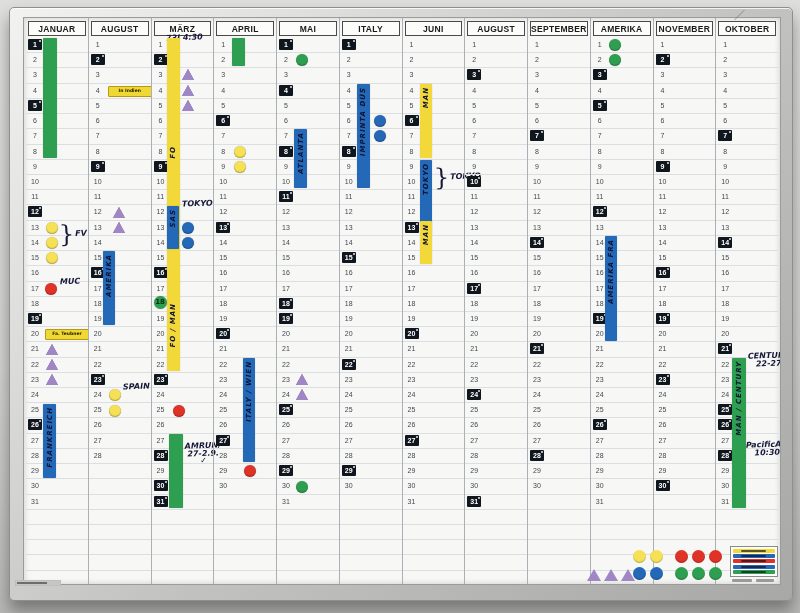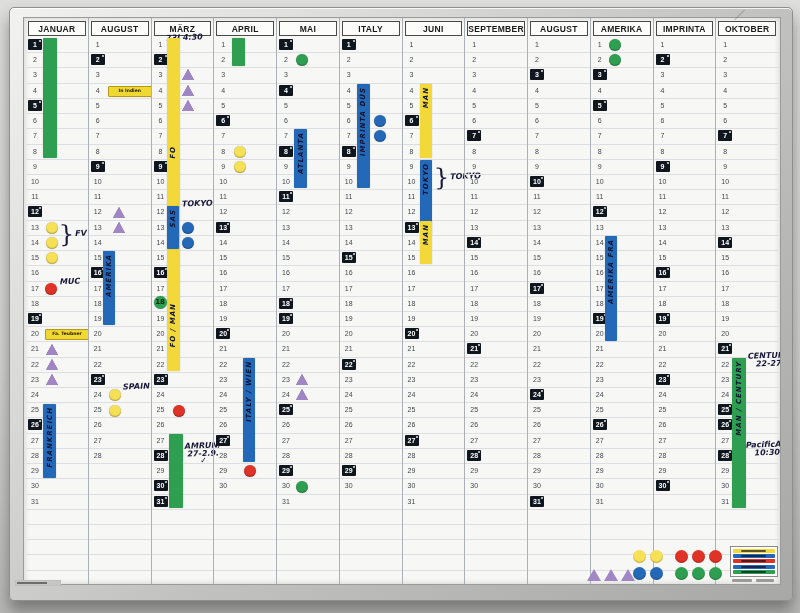--- a/index.html
+++ b/index.html
@@ -882,213 +882,213 @@
             <div class="hand" style="left: 31px; top: 145.409px;">
               <span class="brace">}</span>
               <span class="lines">TOKYO</span>
             </div>
             <div class="bar" style="left: 17px; top: 202.76px; width: 12px; height: 43.69px; background: rgb(243, 216, 58);">
               <span class="vlabel">MAN</span>
             </div>
           </div>
         </div>
         <div class="mcol">
-          <div class="mhead">SEPTEMBER</div>
+          <div class="mhead">AUGUST</div>
           <div class="drow">
             <span class="dnum">1</span>
           </div>
           <div class="drow">
             <span class="dnum">2</span>
           </div>
           <div class="drow">
-            <span class="dnum">3</span>
+            <span class="dnum dark">3</span>
           </div>
           <div class="drow">
             <span class="dnum">4</span>
           </div>
           <div class="drow">
             <span class="dnum">5</span>
           </div>
           <div class="drow">
             <span class="dnum">6</span>
           </div>
           <div class="drow">
-            <span class="dnum dark">7</span>
+            <span class="dnum">7</span>
           </div>
           <div class="drow">
             <span class="dnum">8</span>
           </div>
           <div class="drow">
             <span class="dnum">9</span>
           </div>
           <div class="drow">
-            <span class="dnum">10</span>
+            <span class="dnum dark">10</span>
           </div>
           <div class="drow">
             <span class="dnum">11</span>
           </div>
           <div class="drow">
             <span class="dnum">12</span>
           </div>
           <div class="drow">
             <span class="dnum">13</span>
           </div>
           <div class="drow">
-            <span class="dnum dark">14</span>
+            <span class="dnum">14</span>
           </div>
           <div class="drow">
             <span class="dnum">15</span>
           </div>
           <div class="drow">
             <span class="dnum">16</span>
           </div>
           <div class="drow">
-            <span class="dnum">17</span>
+            <span class="dnum dark">17</span>
           </div>
           <div class="drow">
             <span class="dnum">18</span>
           </div>
           <div class="drow">
             <span class="dnum">19</span>
           </div>
           <div class="drow">
             <span class="dnum">20</span>
           </div>
           <div class="drow">
-            <span class="dnum dark">21</span>
+            <span class="dnum">21</span>
           </div>
           <div class="drow">
             <span class="dnum">22</span>
           </div>
           <div class="drow">
             <span class="dnum">23</span>
           </div>
           <div class="drow">
-            <span class="dnum">24</span>
+            <span class="dnum dark">24</span>
           </div>
           <div class="drow">
             <span class="dnum">25</span>
           </div>
           <div class="drow">
             <span class="dnum">26</span>
           </div>
           <div class="drow">
             <span class="dnum">27</span>
           </div>
           <div class="drow">
-            <span class="dnum dark">28</span>
+            <span class="dnum">28</span>
           </div>
           <div class="drow">
             <span class="dnum">29</span>
           </div>
           <div class="drow">
             <span class="dnum">30</span>
           </div>
-          <div class="drow"></div>
+          <div class="drow">
+            <span class="dnum dark">31</span>
+          </div>
           <div class="drow"></div>
           <div class="drow"></div>
           <div class="drow"></div>
           <div class="drow"></div>
           <div class="mlayer"></div>
         </div>
         <div class="mcol">
-          <div class="mhead">AUGUST</div>
+          <div class="mhead">SEPTEMBER</div>
           <div class="drow">
             <span class="dnum">1</span>
           </div>
           <div class="drow">
             <span class="dnum">2</span>
           </div>
           <div class="drow">
-            <span class="dnum dark">3</span>
+            <span class="dnum">3</span>
           </div>
           <div class="drow">
             <span class="dnum">4</span>
           </div>
           <div class="drow">
             <span class="dnum">5</span>
           </div>
           <div class="drow">
             <span class="dnum">6</span>
           </div>
           <div class="drow">
-            <span class="dnum">7</span>
+            <span class="dnum dark">7</span>
           </div>
           <div class="drow">
             <span class="dnum">8</span>
           </div>
           <div class="drow">
             <span class="dnum">9</span>
           </div>
           <div class="drow">
-            <span class="dnum dark">10</span>
+            <span class="dnum">10</span>
           </div>
           <div class="drow">
             <span class="dnum">11</span>
           </div>
           <div class="drow">
             <span class="dnum">12</span>
           </div>
           <div class="drow">
             <span class="dnum">13</span>
           </div>
           <div class="drow">
-            <span class="dnum">14</span>
+            <span class="dnum dark">14</span>
           </div>
           <div class="drow">
             <span class="dnum">15</span>
           </div>
           <div class="drow">
             <span class="dnum">16</span>
           </div>
           <div class="drow">
-            <span class="dnum dark">17</span>
+            <span class="dnum">17</span>
           </div>
           <div class="drow">
             <span class="dnum">18</span>
           </div>
           <div class="drow">
             <span class="dnum">19</span>
           </div>
           <div class="drow">
             <span class="dnum">20</span>
           </div>
           <div class="drow">
-            <span class="dnum">21</span>
+            <span class="dnum dark">21</span>
           </div>
           <div class="drow">
             <span class="dnum">22</span>
           </div>
           <div class="drow">
             <span class="dnum">23</span>
           </div>
           <div class="drow">
-            <span class="dnum dark">24</span>
+            <span class="dnum">24</span>
           </div>
           <div class="drow">
             <span class="dnum">25</span>
           </div>
           <div class="drow">
             <span class="dnum">26</span>
           </div>
           <div class="drow">
             <span class="dnum">27</span>
           </div>
           <div class="drow">
-            <span class="dnum">28</span>
+            <span class="dnum dark">28</span>
           </div>
           <div class="drow">
             <span class="dnum">29</span>
           </div>
           <div class="drow">
             <span class="dnum">30</span>
           </div>
-          <div class="drow">
-            <span class="dnum dark">31</span>
-          </div>
+          <div class="drow"></div>
           <div class="drow"></div>
           <div class="drow"></div>
           <div class="drow"></div>
           <div class="drow"></div>
           <div class="mlayer"></div>
         </div>
         <div class="mcol">
           <div class="mhead">AMERIKA</div>
           <div class="drow">
             <span class="dnum">1</span>
@@ -1189,21 +1189,21 @@
           <div class="drow"></div>
           <div class="mlayer">
             <div class="mdot" style="left: 18px; top: 21px; background: rgb(46, 158, 80);"></div>
             <div class="mdot" style="left: 18px; top: 36.23px; background: rgb(46, 158, 80);"></div>
             <div class="bar" style="left: 14px; top: 217.99px; width: 12px; height: 104.61px; background: rgb(36, 104, 184);">
               <span class="vlabel">AMERIKA FRA</span>
             </div>
           </div>
         </div>
         <div class="mcol">
-          <div class="mhead">IMPRINTA</div>
+          <div class="mhead">NOVEMBER</div>
           <div class="drow">
             <span class="dnum">1</span>
           </div>
           <div class="drow">
             <span class="dnum dark">2</span>
           </div>
           <div class="drow">
             <span class="dnum">3</span>
           </div>
           <div class="drow">

